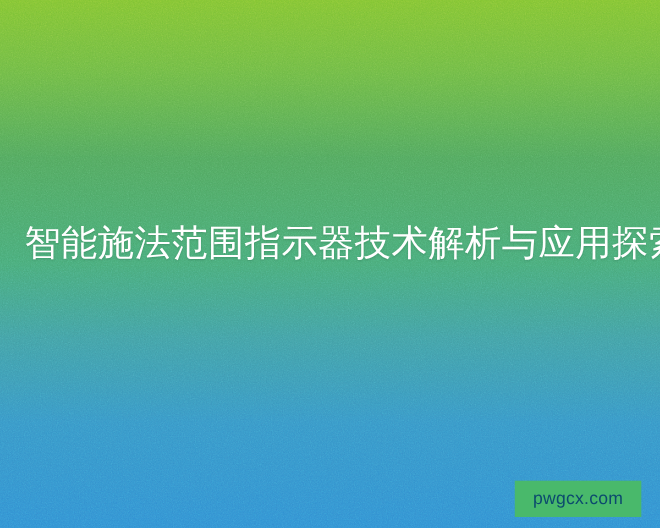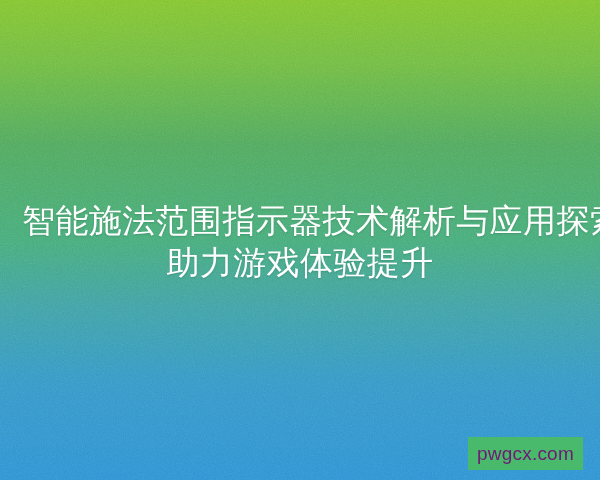--- a/index.html
+++ b/index.html
@@ -74,22 +74,22 @@
     height: 33px;
     z-index: 6;
     background: #49b96b;
     display: flex;
     align-items: center;
     justify-content: center;
     box-sizing: border-box;
   }
 
   .watermark-text {
-    color: #701a75;
-    font-size: 19px;
+    color: #0c4a6e;
+    font-size: 16px;
     line-height: 1;
     font-weight: 400;
     letter-spacing: 0.2px;
     white-space: nowrap;
   }
 </style>
 </head>
 <body>
 
 <div id="canvas">
@@ -127,20 +127,19 @@
         <feComponentTransfer>
           <feFuncA type="linear" slope="0.5"></feFuncA>
         </feComponentTransfer>
       </filter>
     </defs>
     <rect x="0" y="0" width="600" height="480" filter="url(#grainB)"></rect>
   </svg>
 
   <div class="title-block">
     <span class="title-line">智能施法范围指示器技术解析与应用探索</span>
-    <span class="title-line">助力游戏体验提升</span>
   </div>
 
   <div class="watermark-badge">
     <span class="watermark-text">pwgcx.com</span>
   </div>
 
 </div>
 
 </body></html>

